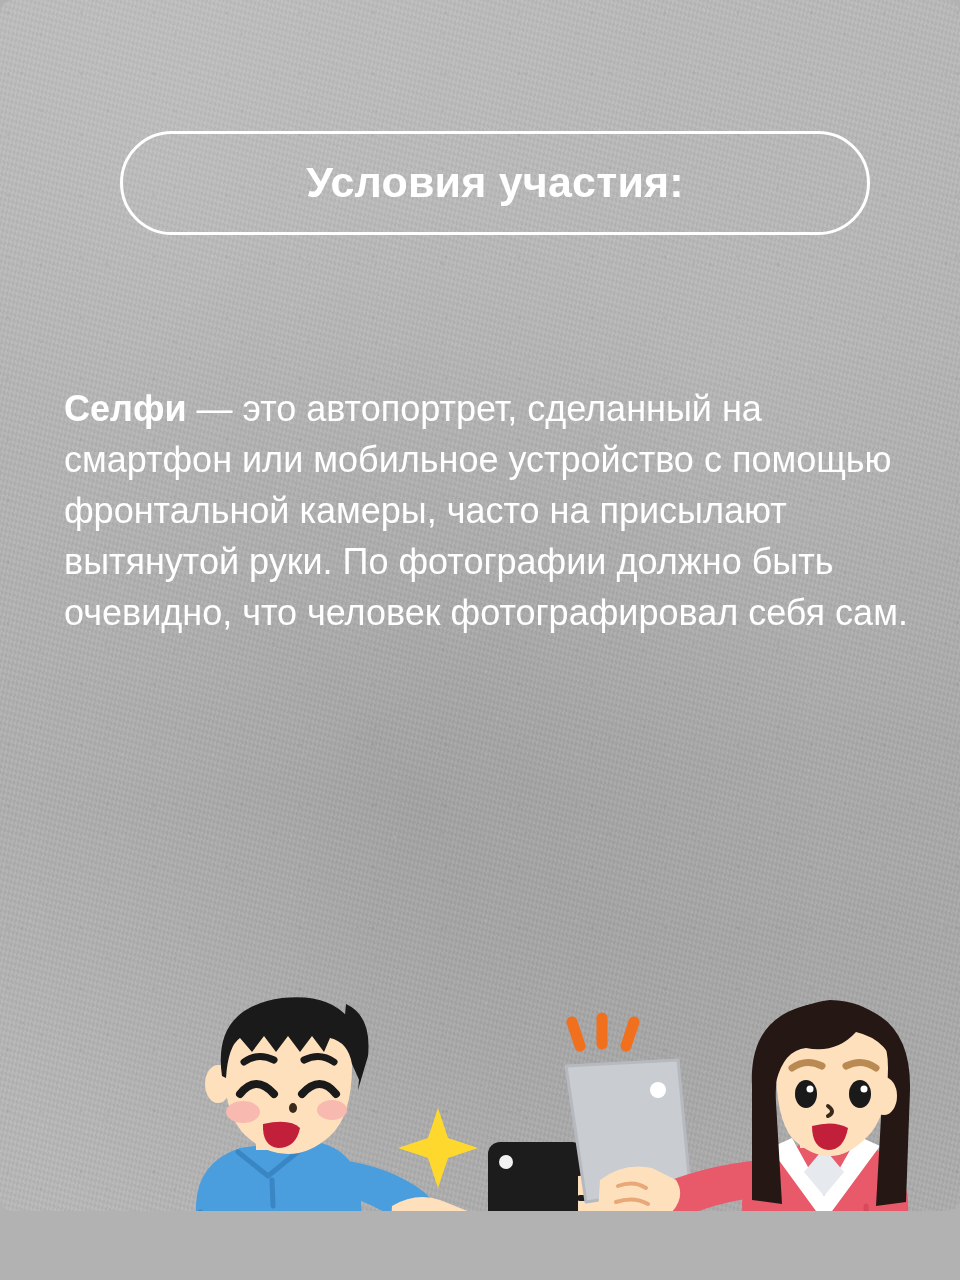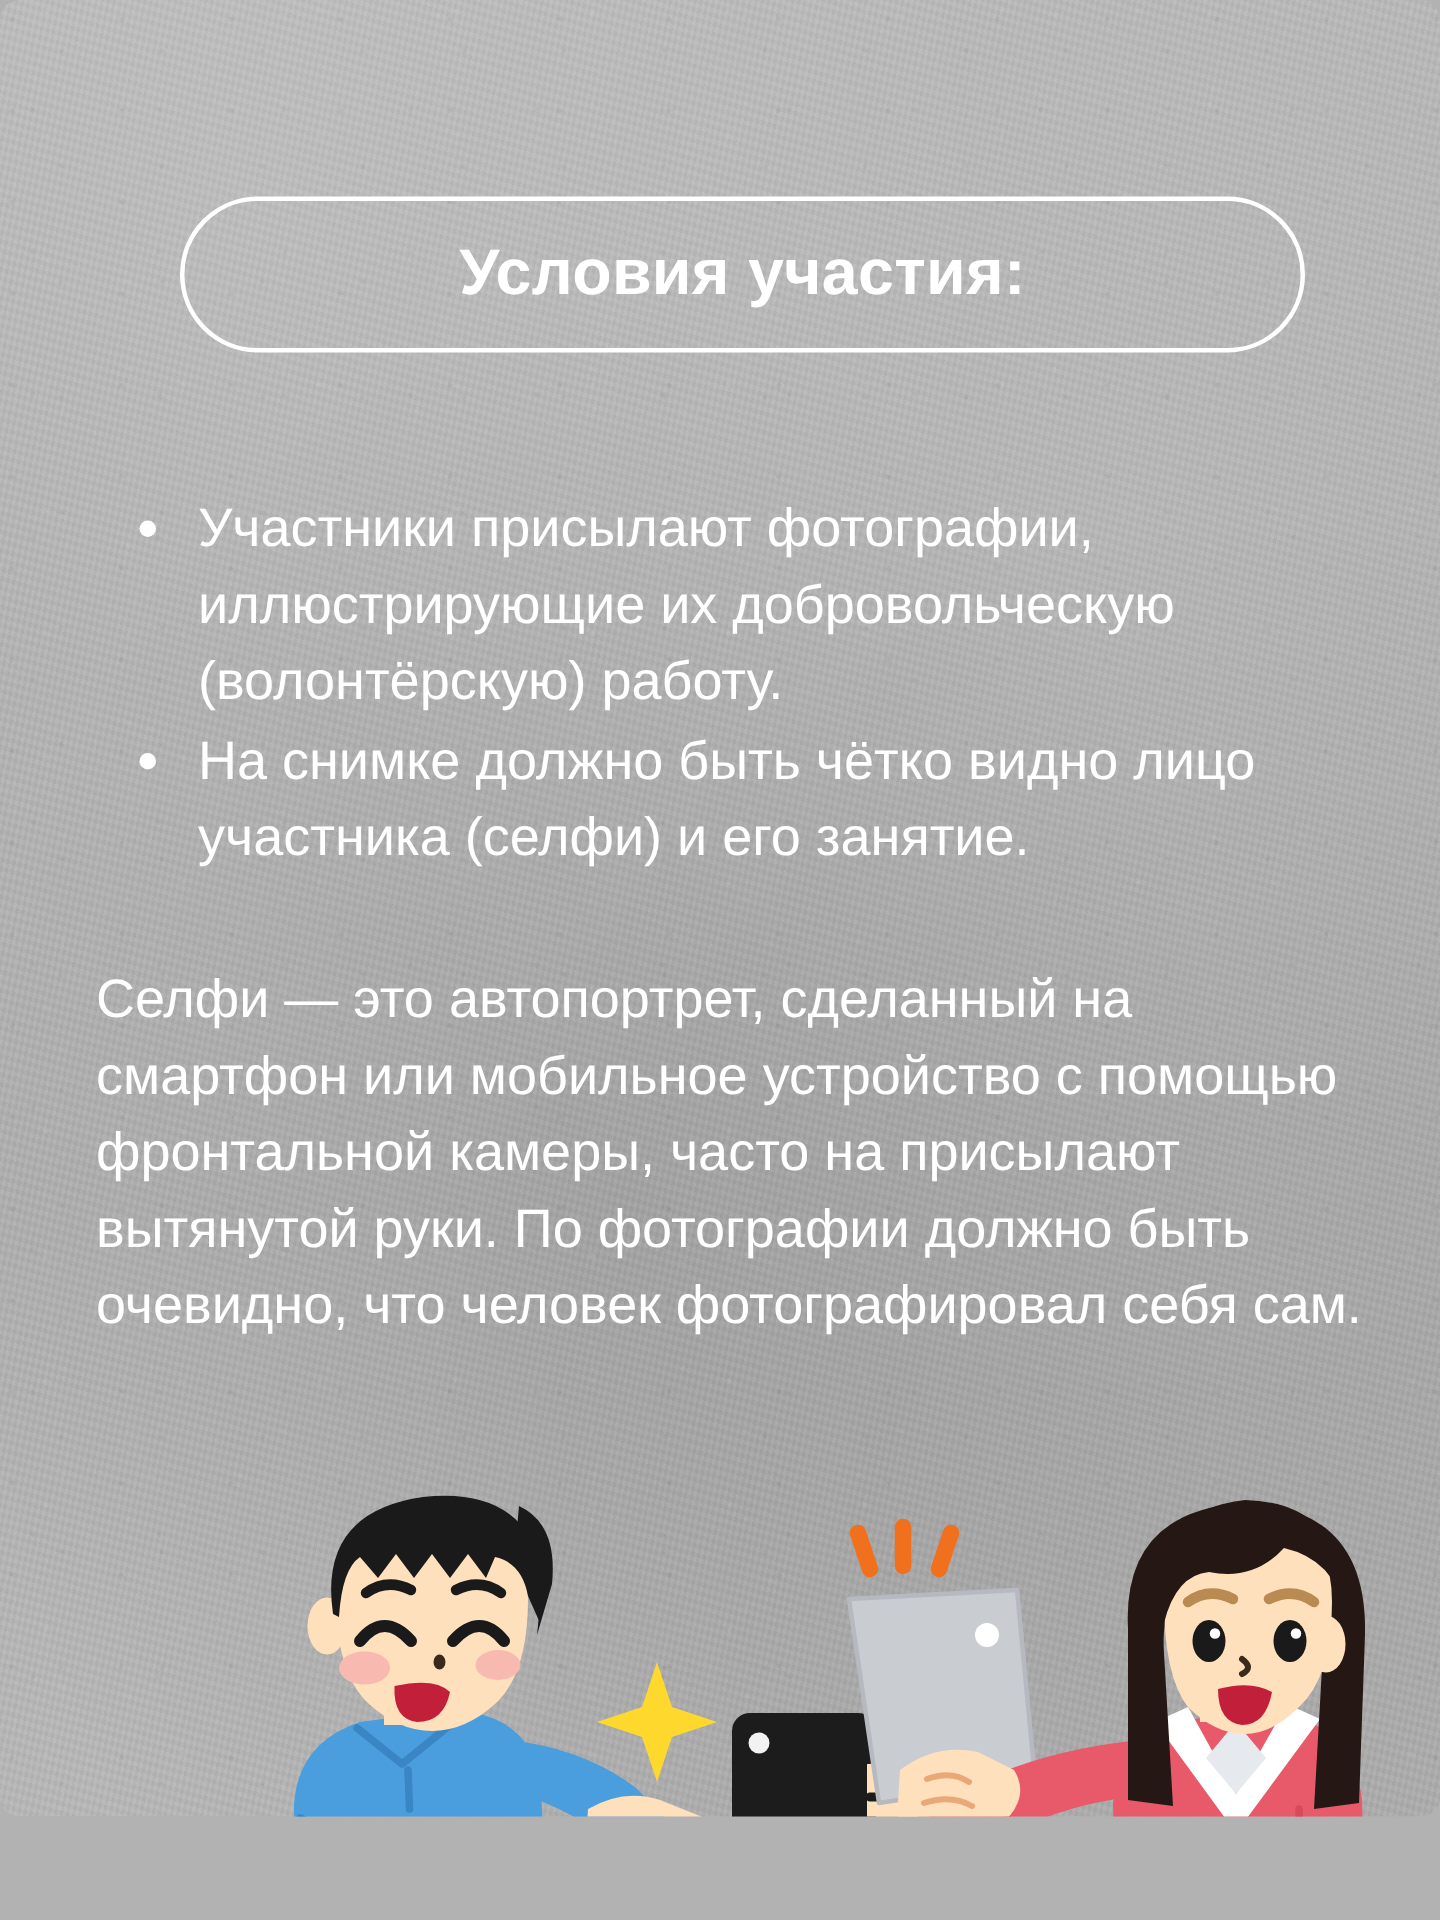--- a/index.html
+++ b/index.html
@@ -83,44 +83,40 @@
     position:absolute;left:29px;top:21px;
     width:11px;height:11px;border-radius:50%;
     background:#ffffff;
   }
   .para{
     margin-top:57px;
     font-size:36px;
     line-height:51px;
     font-weight:400;
   }
-  .para b{font-weight:normal;text-align:center;}
+  .para b{font-weight:bold;text-align:center;}
 
   
   .illus{
     position:absolute;left:0;top:990px;width:960px;height:290px;
     z-index:2;
   }
   .illus svg{display:block;}
 </style>
 </head>
 <body>
 
 <div id="poster">
 
   <div class="title-pill">
     <div class="title-text">Условия участия:</div>
   </div>
 
   <div class="copy">
 
-    <ul class="bullets">
-      <li> Участники присылают фотографии, иллюстрирующие их добровольческую (волонтёрскую) работу.</li>
-      <li>На снимке должно быть чётко видно лицо участника (селфи) и его занятие.</li>
-    </ul>
 
     <p class="para"><b>Селфи</b><span> — </span><span>это автопортрет, сделанный на смартфон или мобильное устройство с помощью фронтальной камеры, часто на присылают вытянутой руки. По фотографии должно быть очевидно, что человек фотографировал себя сам.</span></p>
   </div>
 
   <div class="illus">
     <svg width="960" height="290" viewBox="0 0 960 290" xmlns="http://www.w3.org/2000/svg">
 
       <g>
 
         <path d="M196 290 L196 214 Q198 172 240 158 L300 150 Q352 152 360 196 L366 290 Z" fill="#4a9edd"></path>

